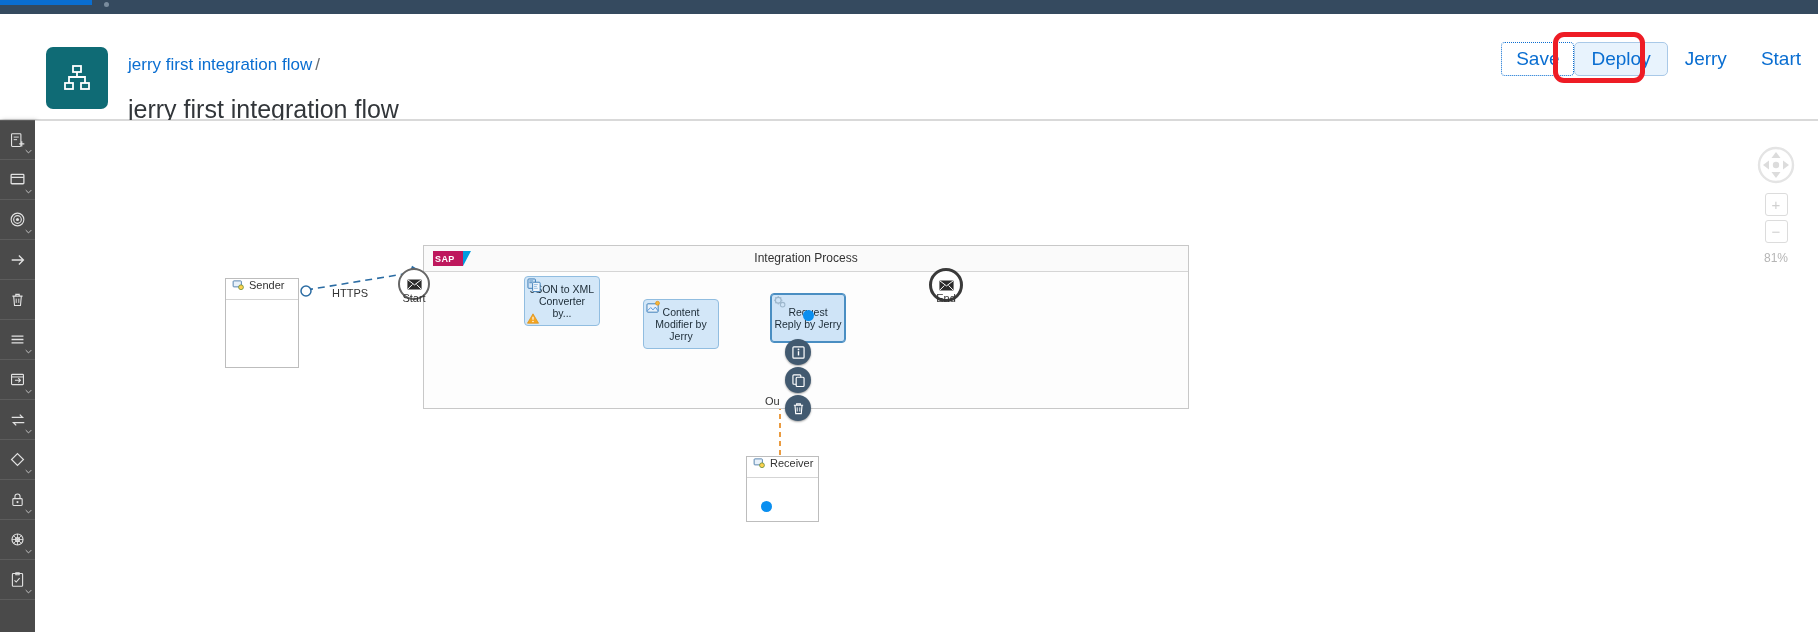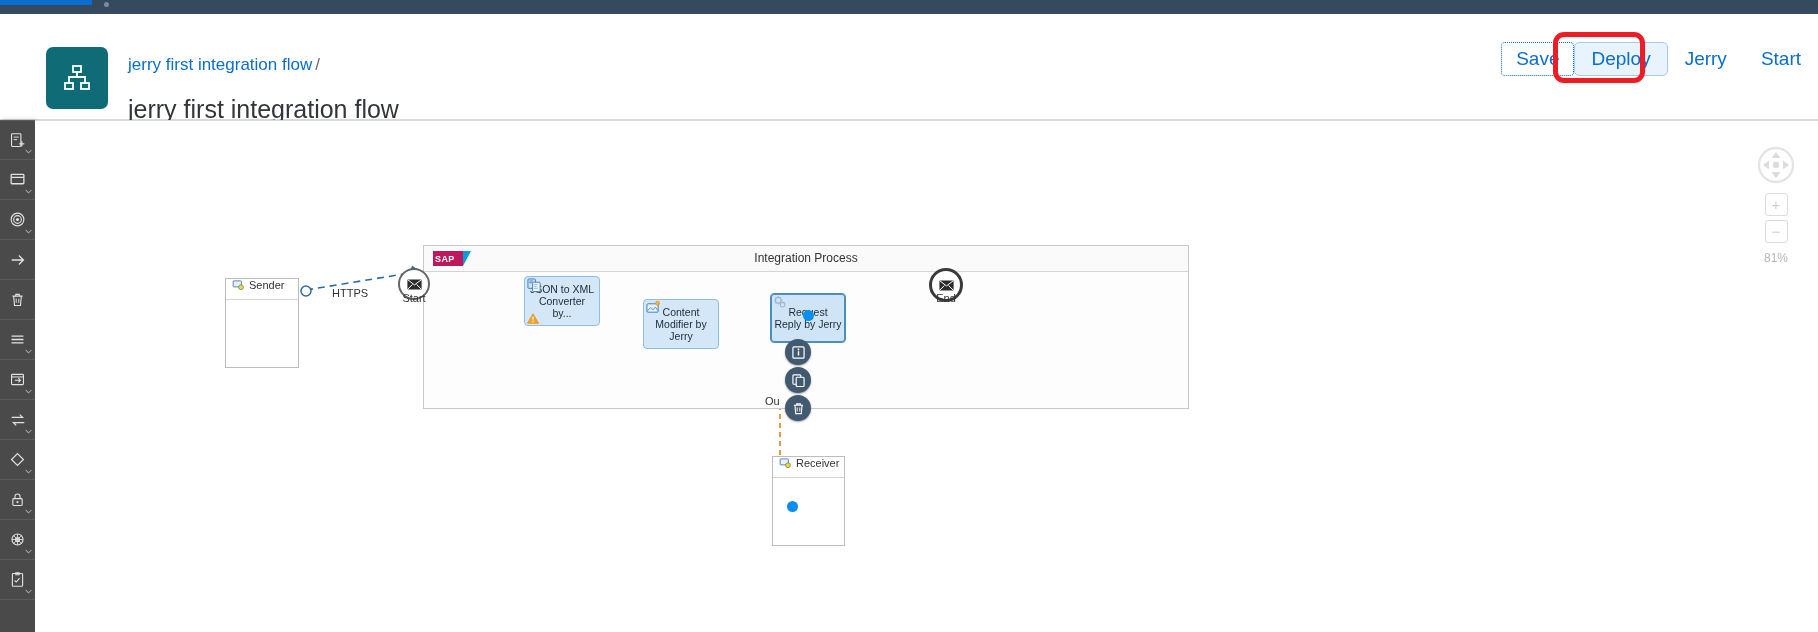--- a/index.html
+++ b/index.html
@@ -66,21 +66,21 @@
     display:flex;align-items:center;justify-content:flex-start;
   }
   .sap-logo span{color:#fff;font-size:9px;font-weight:bold;letter-spacing:.4px;padding-left:2px;font-family:"Liberation Sans",sans-serif;}
   .sap-logo:after{content:"";position:absolute;right:-8px;top:0;border-top:15px solid #009de0;border-right:8px solid transparent;}
 
   
   .participant{position:absolute;background:#fff;border:1px solid #bdbdbd;box-sizing:border-box;}
   .participant .p-head{height:20px;border-bottom:1px solid #d5d5d5;display:flex;padding-left:6px;gap:5px;}
   .participant .p-label{font-size:11px;color:#333;}
   .p-sender{left:190px;top:157px;width:74px;height:90px;}
-  .p-receiver{left:737px;top:335px;width:73px;height:90px;}
+  .p-receiver{left:711px;top:335px;width:73px;height:66px;}
   .conn-dot{position:absolute;width:11px;height:11px;border-radius:50%;background:#0a8ff0;}
 
   
   .node{position:absolute;box-sizing:border-box;}
   .evt{width:28px;height:28px;border-radius:50%;border:2px solid #666;background:#fff;display:flex;align-items:center;justify-content:center;}
   .evt.end{border:3px solid #3a3a3a;}
   .evt-label{position:absolute;top:24px;left:50%;transform:translateX(-50%);font-size:11px;color:#333;white-space:nowrap;}
 
   .task{
     width:74px;height:48px;border-radius:4px;border:1px solid #91bde0;background:#d3e7f8;

